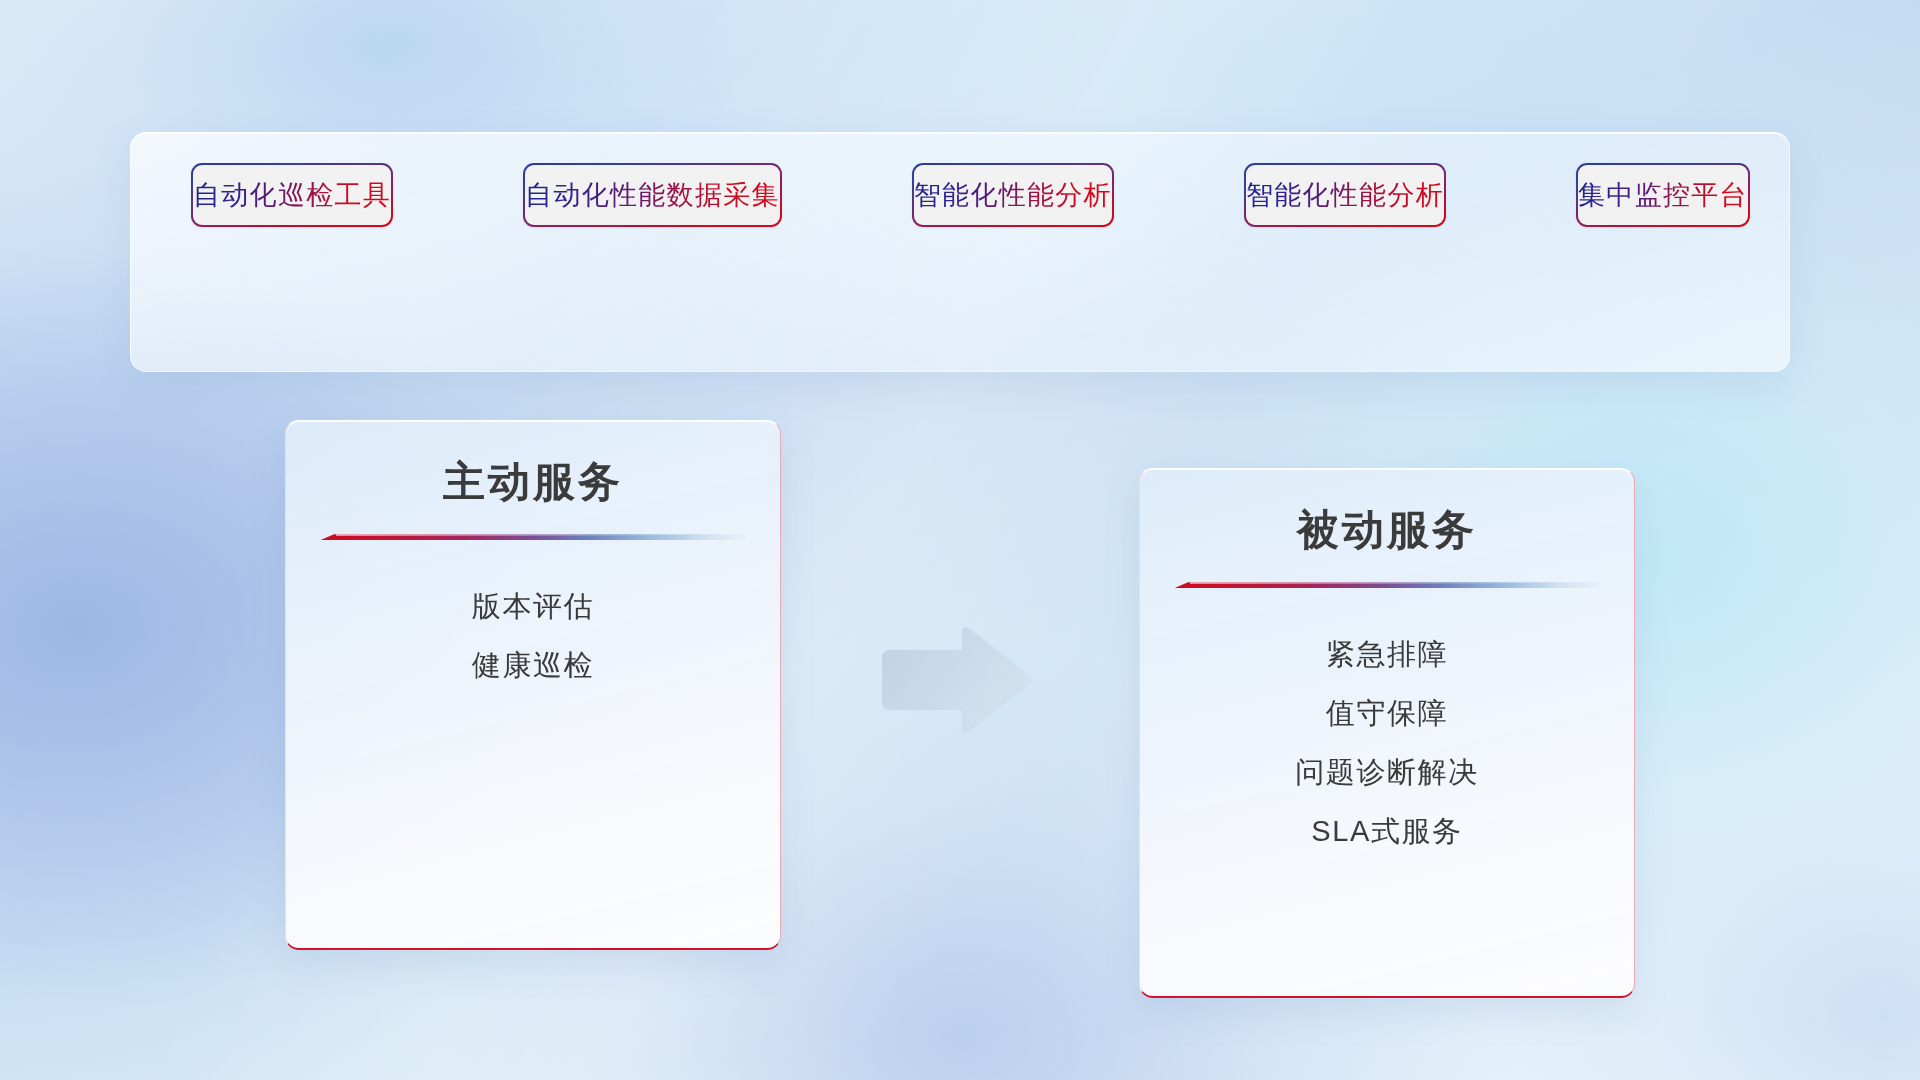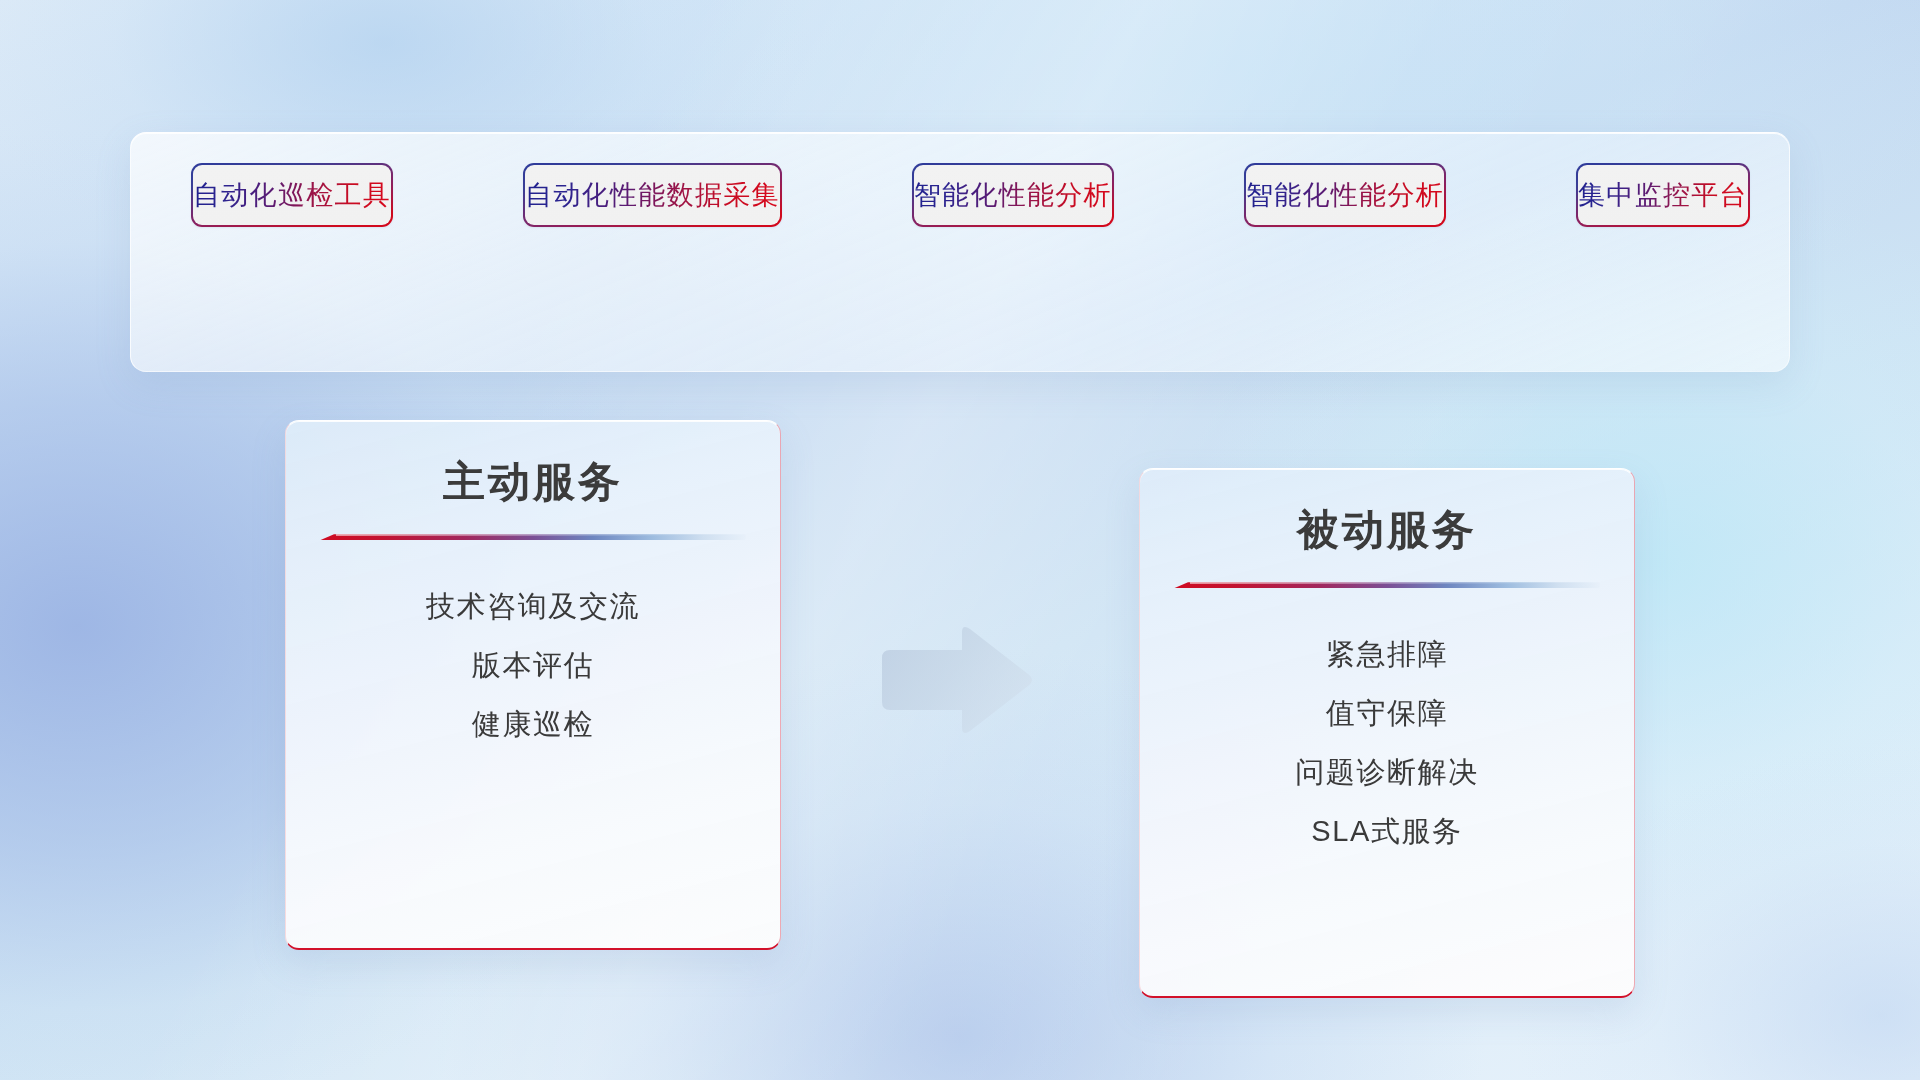--- a/index.html
+++ b/index.html
@@ -276,21 +276,20 @@
 
   <div class="service-card" id="card-proactive">
     <div class="card-title">主动服务</div>
 
     <div class="card-divider">
       <div class="bar"></div>
       <div class="bar-hi"></div>
     </div>
 
     <ul class="card-list">
-      <li>技术咨询及交流</li>
       <li>版本评估</li>
       <li>健康巡检</li>
     </ul>
   </div>
 
   <div id="flow-arrow">
     <svg width="160" height="112" viewBox="0 0 160 112" xmlns="http://www.w3.org/2000/svg">
       <defs>
         <linearGradient id="arrowGrad" x1="0" y1="0" x2="1" y2="0.55">
           <stop offset="0%" stop-color="#b9cadf" stop-opacity="0.78"></stop>

